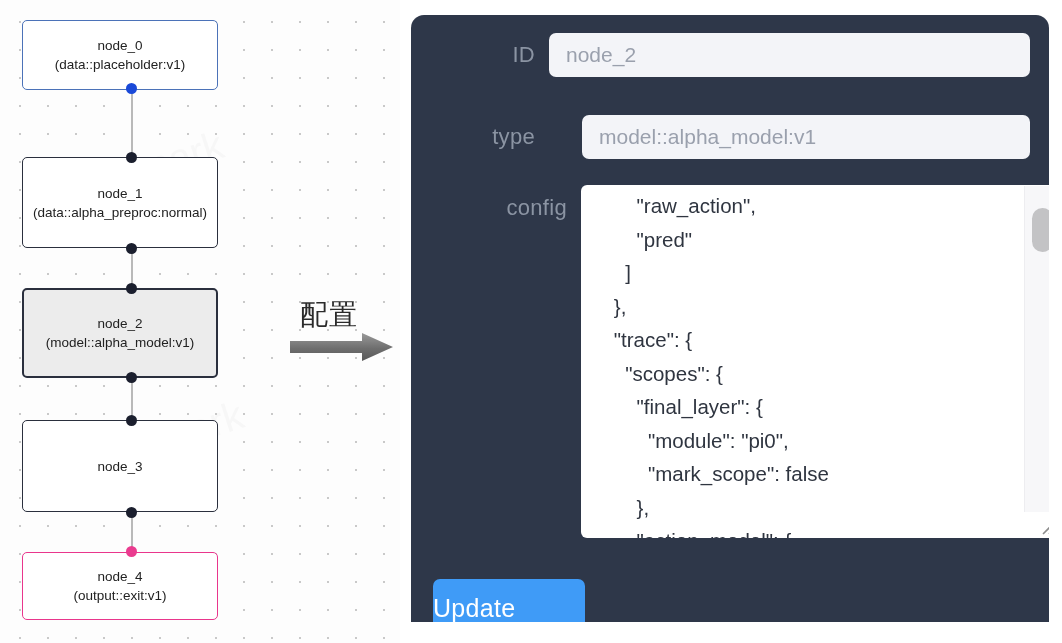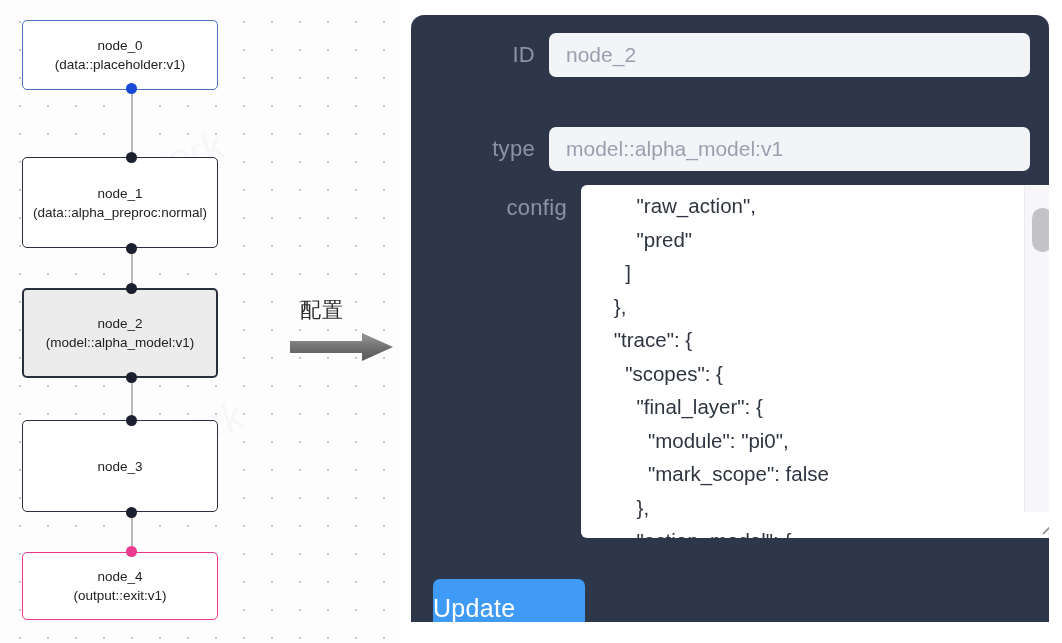--- a/index.html
+++ b/index.html
@@ -101,21 +101,21 @@
     position: absolute;
     left: 282px;
     top: 296px;
     width: 120px;
     height: 70px;
   }
   #annotation .anno-label {
     position: absolute;
     left: 18px;
     top: 0px;
-    font-size: 21px;
+    font-size: 28px;
     color: #2b2b2b;
     letter-spacing: 1px;
     font-family: Liberation Sans, sans-serif;
   }
   #annotation .anno-arrow {
     position: absolute;
     left: 8px;
     top: 36px;
   }
 
@@ -133,21 +133,21 @@
 
   .field-row {
     position: absolute;
     left: 0;
     width: 100%;
     height: 44px;
     display: flex;
     align-items: center;
   }
   .field-row.row-id   { top: 18px; }
-  .field-row.row-type { top: 112px; }
+  .field-row.row-type { top: 100px; gap: 33px; }
 
   .field-label {
     width: 100px;
     margin-left: 24px;
     text-align: right;
     color: #8b94a3;
     font-size: 22px;
     letter-spacing: 0.3px;
   }
   .field-input {

